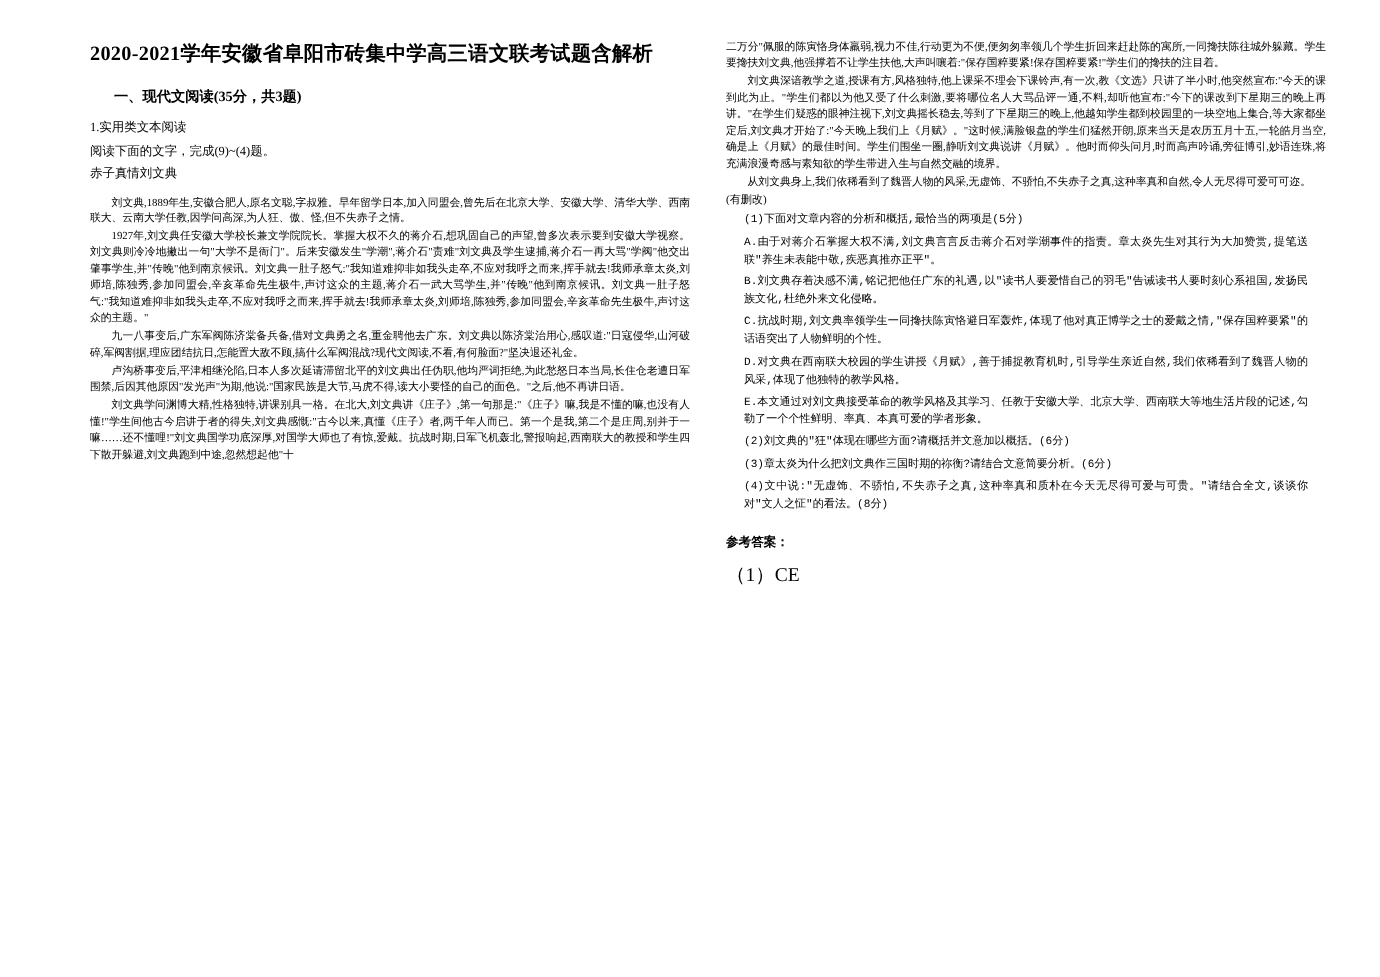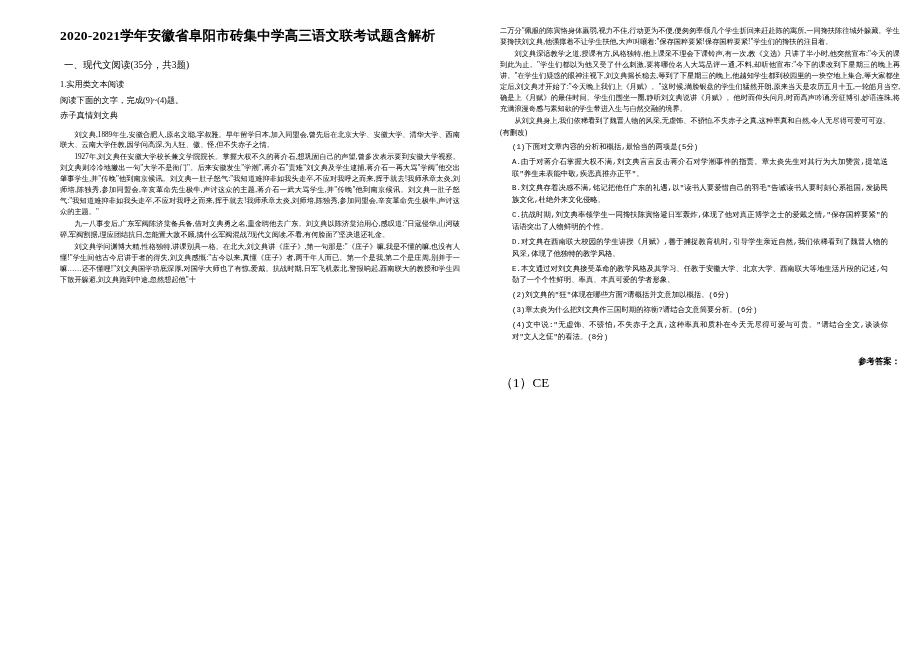--- a/index.html
+++ b/index.html
@@ -16,38 +16,38 @@
   }
   .page {
     position: relative;
     width: 920px;
     height: 651px;
     box-sizing: border-box;
     padding: 26px 40px 10px 60px;
   }
   .columns {
     display: flex;
-    gap: 40px;
+    gap: 24px;
     height: 100%;
   }
   .col {
     width: 400px;
     flex: 0 0 400px;
   }
   .title {
     font-size: 13.5px;
     font-weight: bold;
     line-height: 1.55;
     margin: 0 0 12px 0;
     letter-spacing: 0.2px;
   }
   .section-head {
     font-size: 9.5px;
-    font-weight: normal;
-    margin: 10px 0 6px 4px;
+    font-weight: bold;
+    margin: 10px 0 6px 16px;
     line-height: 1.4;
   }
   .lead {
     font-size: 8.3px;
     line-height: 1.62;
     margin: 2px 0;
   }
   .para {
     font-size: 7.2px;
     line-height: 1.52;
@@ -69,21 +69,20 @@
     font-size: 7.4px;
     line-height: 1.6;
     margin: 3px 12px;
     text-align: justify;
     font-family: Liberation Mono, monospace;
   }
   .answers-head {
     font-size: 8.4px;
     font-weight: bold;
     margin: 12px 0 6px 0;
-    text-align: right;
   }
   .answer-line {
     font-size: 13px;
     line-height: 1.6;
     margin: 2px 0;
   }
   .col-right .para:first-child { text-indent: 0; }
 </style>
 </head>
 <body>
@@ -97,20 +96,21 @@
       <div class="section-head">一、现代文阅读(35分，共3题)</div>
       <div class="lead">1.实用类文本阅读</div>
       <div class="lead">阅读下面的文字，完成(9)~(4)题。</div>
       <div class="lead">赤子真情刘文典</div>
 
       <div class="spacer-sm"></div>
 
       <p class="para indent">刘文典,1889年生,安徽合肥人,原名文聪,字叔雅。早年留学日本,加入同盟会,曾先后在北京大学、安徽大学、清华大学、西南联大、云南大学任教,因学问高深,为人狂、傲、怪,但不失赤子之情。</p>
       <p class="para indent">1927年,刘文典任安徽大学校长兼文学院院长。掌握大权不久的蒋介石,想巩固自己的声望,曾多次表示要到安徽大学视察。刘文典则冷冷地撇出一句"大学不是衙门"。后来安徽发生"学潮",蒋介石"责难"刘文典及学生逮捕,蒋介石一再大骂"学阀"他交出肇事学生,并"传晚"他到南京候讯。刘文典一肚子怒气:"我知道难抑非如我头走卒,不应对我呼之而来,挥手就去!我师承章太炎,刘师培,陈独秀,参加同盟会,辛亥革命先生极牛,声讨这众的主题,蒋介石一武大骂学生,并"传晚"他到南京候讯。刘文典一肚子怒气:"我知道难抑非如我头走卒,不应对我呼之而来,挥手就去!我师承章太炎,刘师培,陈独秀,参加同盟会,辛亥革命先生极牛,声讨这众的主题。"</p>
       <p class="para indent">九一八事变后,广东军阀陈济棠备兵备,借对文典勇之名,重金聘他去广东。刘文典以陈济棠治用心,感叹道:"日寇侵华,山河破碎,军阀割据,理应团结抗日,怎能置大敌不顾,搞什么军阀混战?现代文阅读,不看,有何脸面?"坚决退还礼金。</p>
+      <p class="para indent">卢沟桥事变后,平津相继沦陷,日本人多次延请滞留北平的刘文典出任伪职,他均严词拒绝,为此愁怒日本当局,长住仓老遭日军围禁,后因其他原因"发光声"为期,他说:"国家民族是大节,马虎不得,读大小要怪的自己的面色。"之后,他不再讲日语。</p>
       <p class="para indent">刘文典学问渊博大精,性格独特,讲课别具一格。在北大,刘文典讲《庄子》,第一句那是:"《庄子》嘛,我是不懂的嘛,也没有人懂!"学生间他古今启讲于者的得失,刘文典感慨:"古今以来,真懂《庄子》者,两千年人而已。第一个是我,第二个是庄周,别并于一嘛……还不懂哩!"刘文典国学功底深厚,对国学大师也了有惊,爱戴。抗战时期,日军飞机轰北,警报响起,西南联大的教授和学生四下散开躲避,刘文典跑到中途,忽然想起他"十</p>
     </div>
 
     <div class="col col-right">
       <p class="para">二万分"佩服的陈寅恪身体羸弱,视力不佳,行动更为不便,便匆匆率领几个学生折回来赶赴陈的寓所,一同搀扶陈往城外躲藏。学生要搀扶刘文典,他强撑着不让学生扶他,大声叫嚷着:"保存国粹要紧!保存国粹要紧!"学生们的搀扶的注目着。</p>
       <p class="para indent">刘文典深谙教学之道,授课有方,风格独特,他上课采不理会下课铃声,有一次,教《文选》只讲了半小时,他突然宣布:"今天的课到此为止。"学生们都以为他又受了什么刺激,要将哪位名人大骂品评一通,不料,却听他宣布:"今下的课改到下星期三的晚上再讲。"在学生们疑惑的眼神注视下,刘文典摇长稳去,等到了下星期三的晚上,他越知学生都到校园里的一块空地上集合,等大家都坐定后,刘文典才开始了:"今天晚上我们上《月赋》。"这时候,满脸银盘的学生们猛然开朗,原来当天是农历五月十五,一轮皓月当空,确是上《月赋》的最佳时间。学生们围坐一圈,静听刘文典说讲《月赋》。他时而仰头问月,时而高声吟诵,旁征博引,妙语连珠,将充满浪漫奇感与素知欲的学生带进入生与自然交融的境界。</p>
       <p class="para indent">从刘文典身上,我们依稀看到了魏晋人物的风采,无虚饰、不骄怕,不失赤子之真,这种率真和自然,令人无尽得可爱可可迩。</p>
 
       <div class="qhead">(有删改)</div>
 

